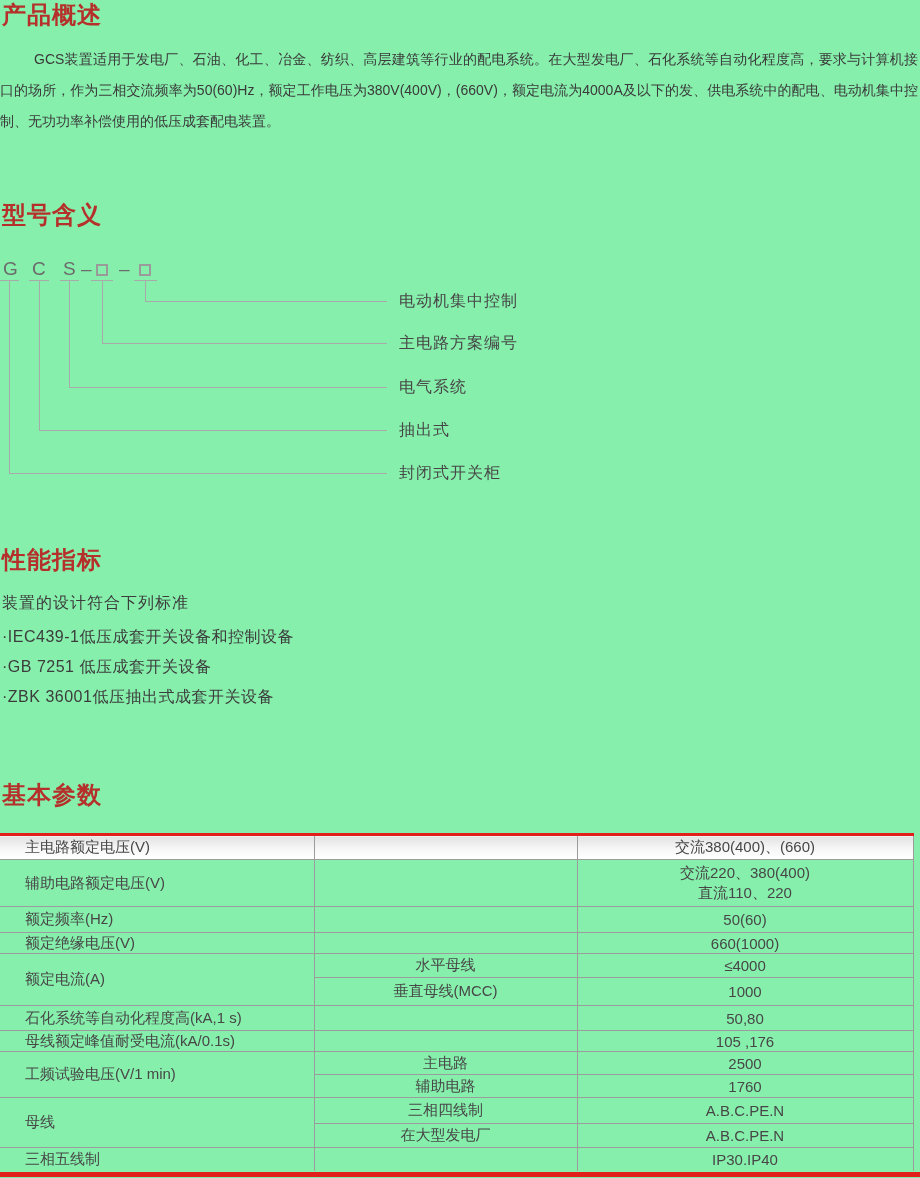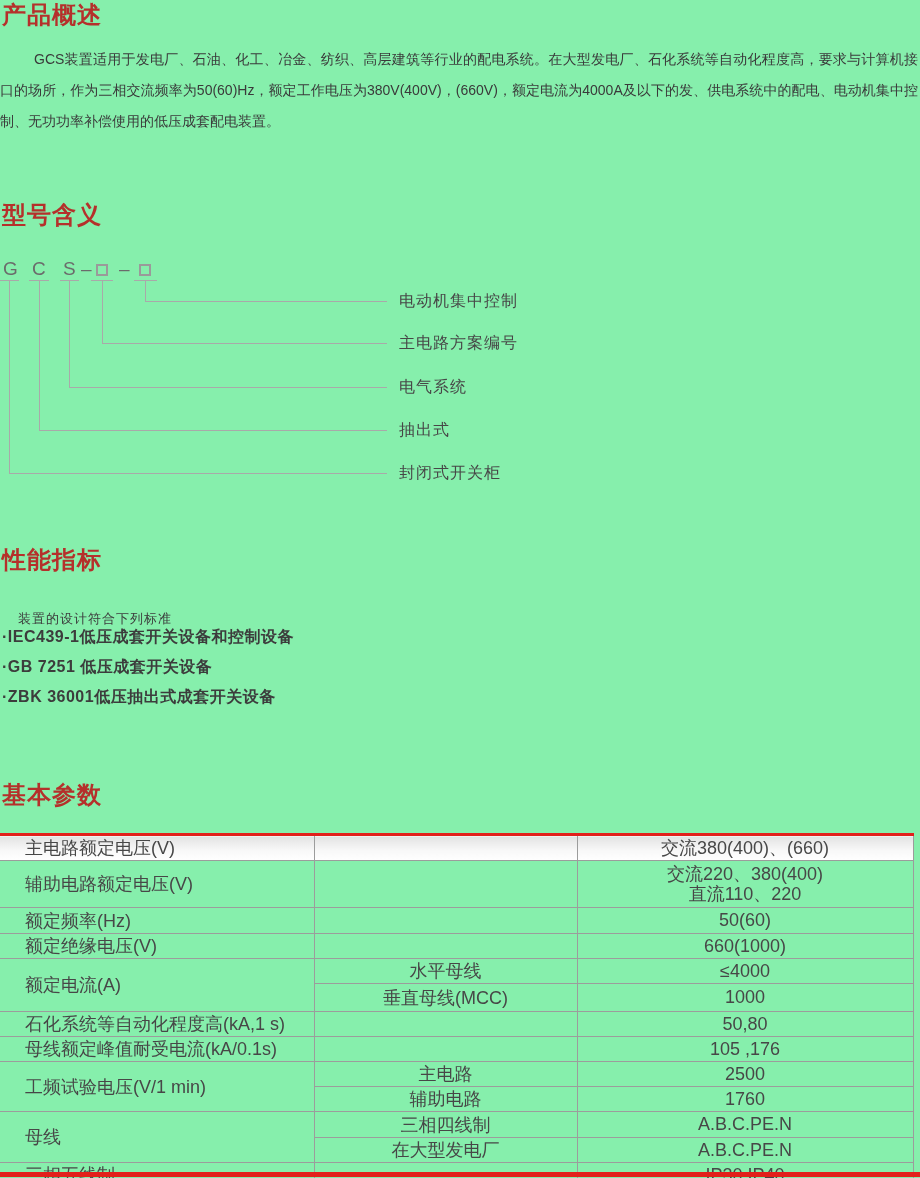--- a/index.html
+++ b/index.html
@@ -42,39 +42,39 @@
   .uline{position:absolute;top:25px;height:1px;background:var(--grayline);}
   .vline{position:absolute;width:1px;background:var(--grayline);}
   .hline{position:absolute;height:1px;background:var(--grayline);}
   .blabel{
     position:absolute;left:399px;height:20px;
     font-size:16px;line-height:20px;color:#474747;letter-spacing:1px;
   }
 
   
   .perf-intro{
-    position:absolute;top:592px;left:2px;margin:16px;
-    font-size:13px;line-height:22px;color:#3c3c3c;letter-spacing:1px;
+    position:absolute;top:592px;left:2px;margin:0;
+    font-size:16px;line-height:22px;color:#3c3c3c;letter-spacing:1px;
   }
   .standards{
-    position:absolute;top:622px;left:2px;margin:0;padding:0;list-style:none;font-weight:bold;
+    position:absolute;top:622px;left:2px;margin:0;padding:0;list-style:none;
   }
   .standards li{
     font-size:16px;line-height:30px;color:#3c3c3c;letter-spacing:0.5px;
   }
 
   
   .params-table{
     position:absolute;top:833px;left:0;width:913px;
     border-collapse:collapse;table-layout:fixed;
     border-top:3px solid var(--line-red);
   }
   .params-table td{
     border:1px solid var(--tableline);
-    font-size:18px;color:#474747;
+    font-size:15px;color:#474747;
     padding:0;vertical-align:middle;
   }
   .params-table td.c1{border-left:none;padding-left:25px;text-align:left;}
   .params-table td.c2,.params-table td.c3{text-align:center;}
   .params-table tr.last td{border-bottom:none;}
   .params-table tr.shade td{
     background:linear-gradient(180deg,#e2e2e2 0%,#f7f7f7 55%,#ffffff 100%);
   }
   .multiline{white-space:pre-line;line-height:20px;}
   .red-bottom{

